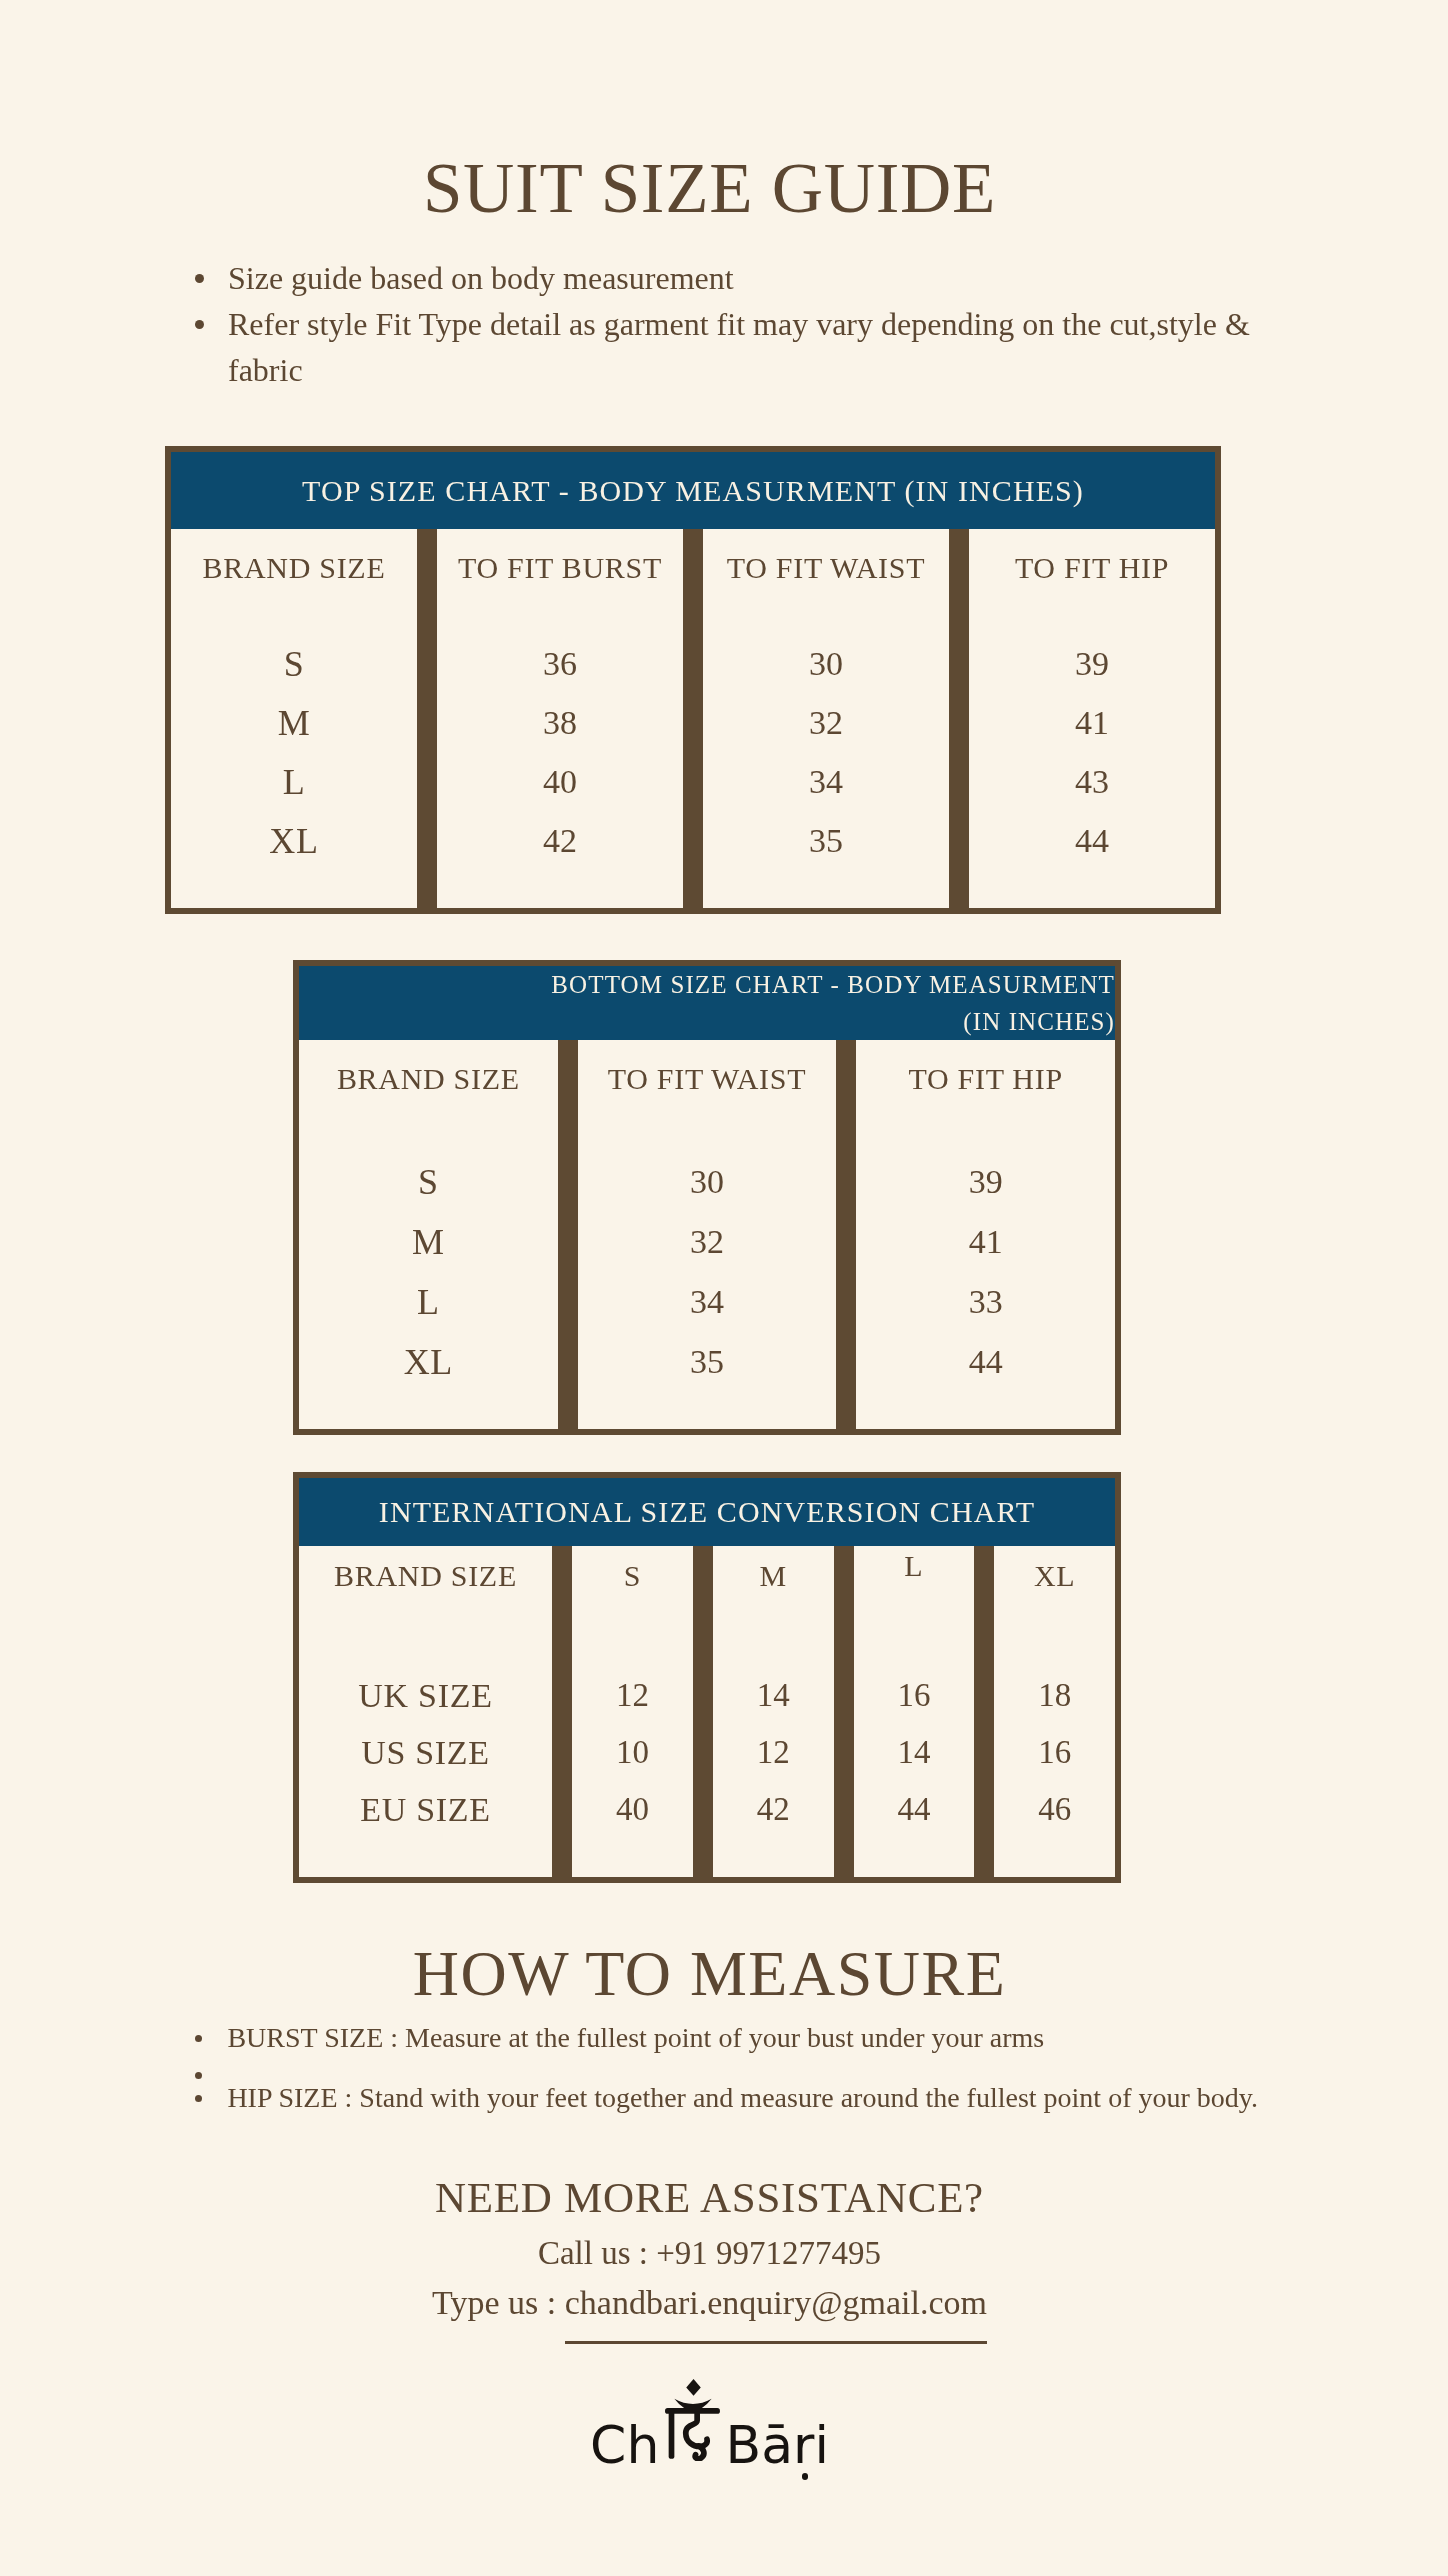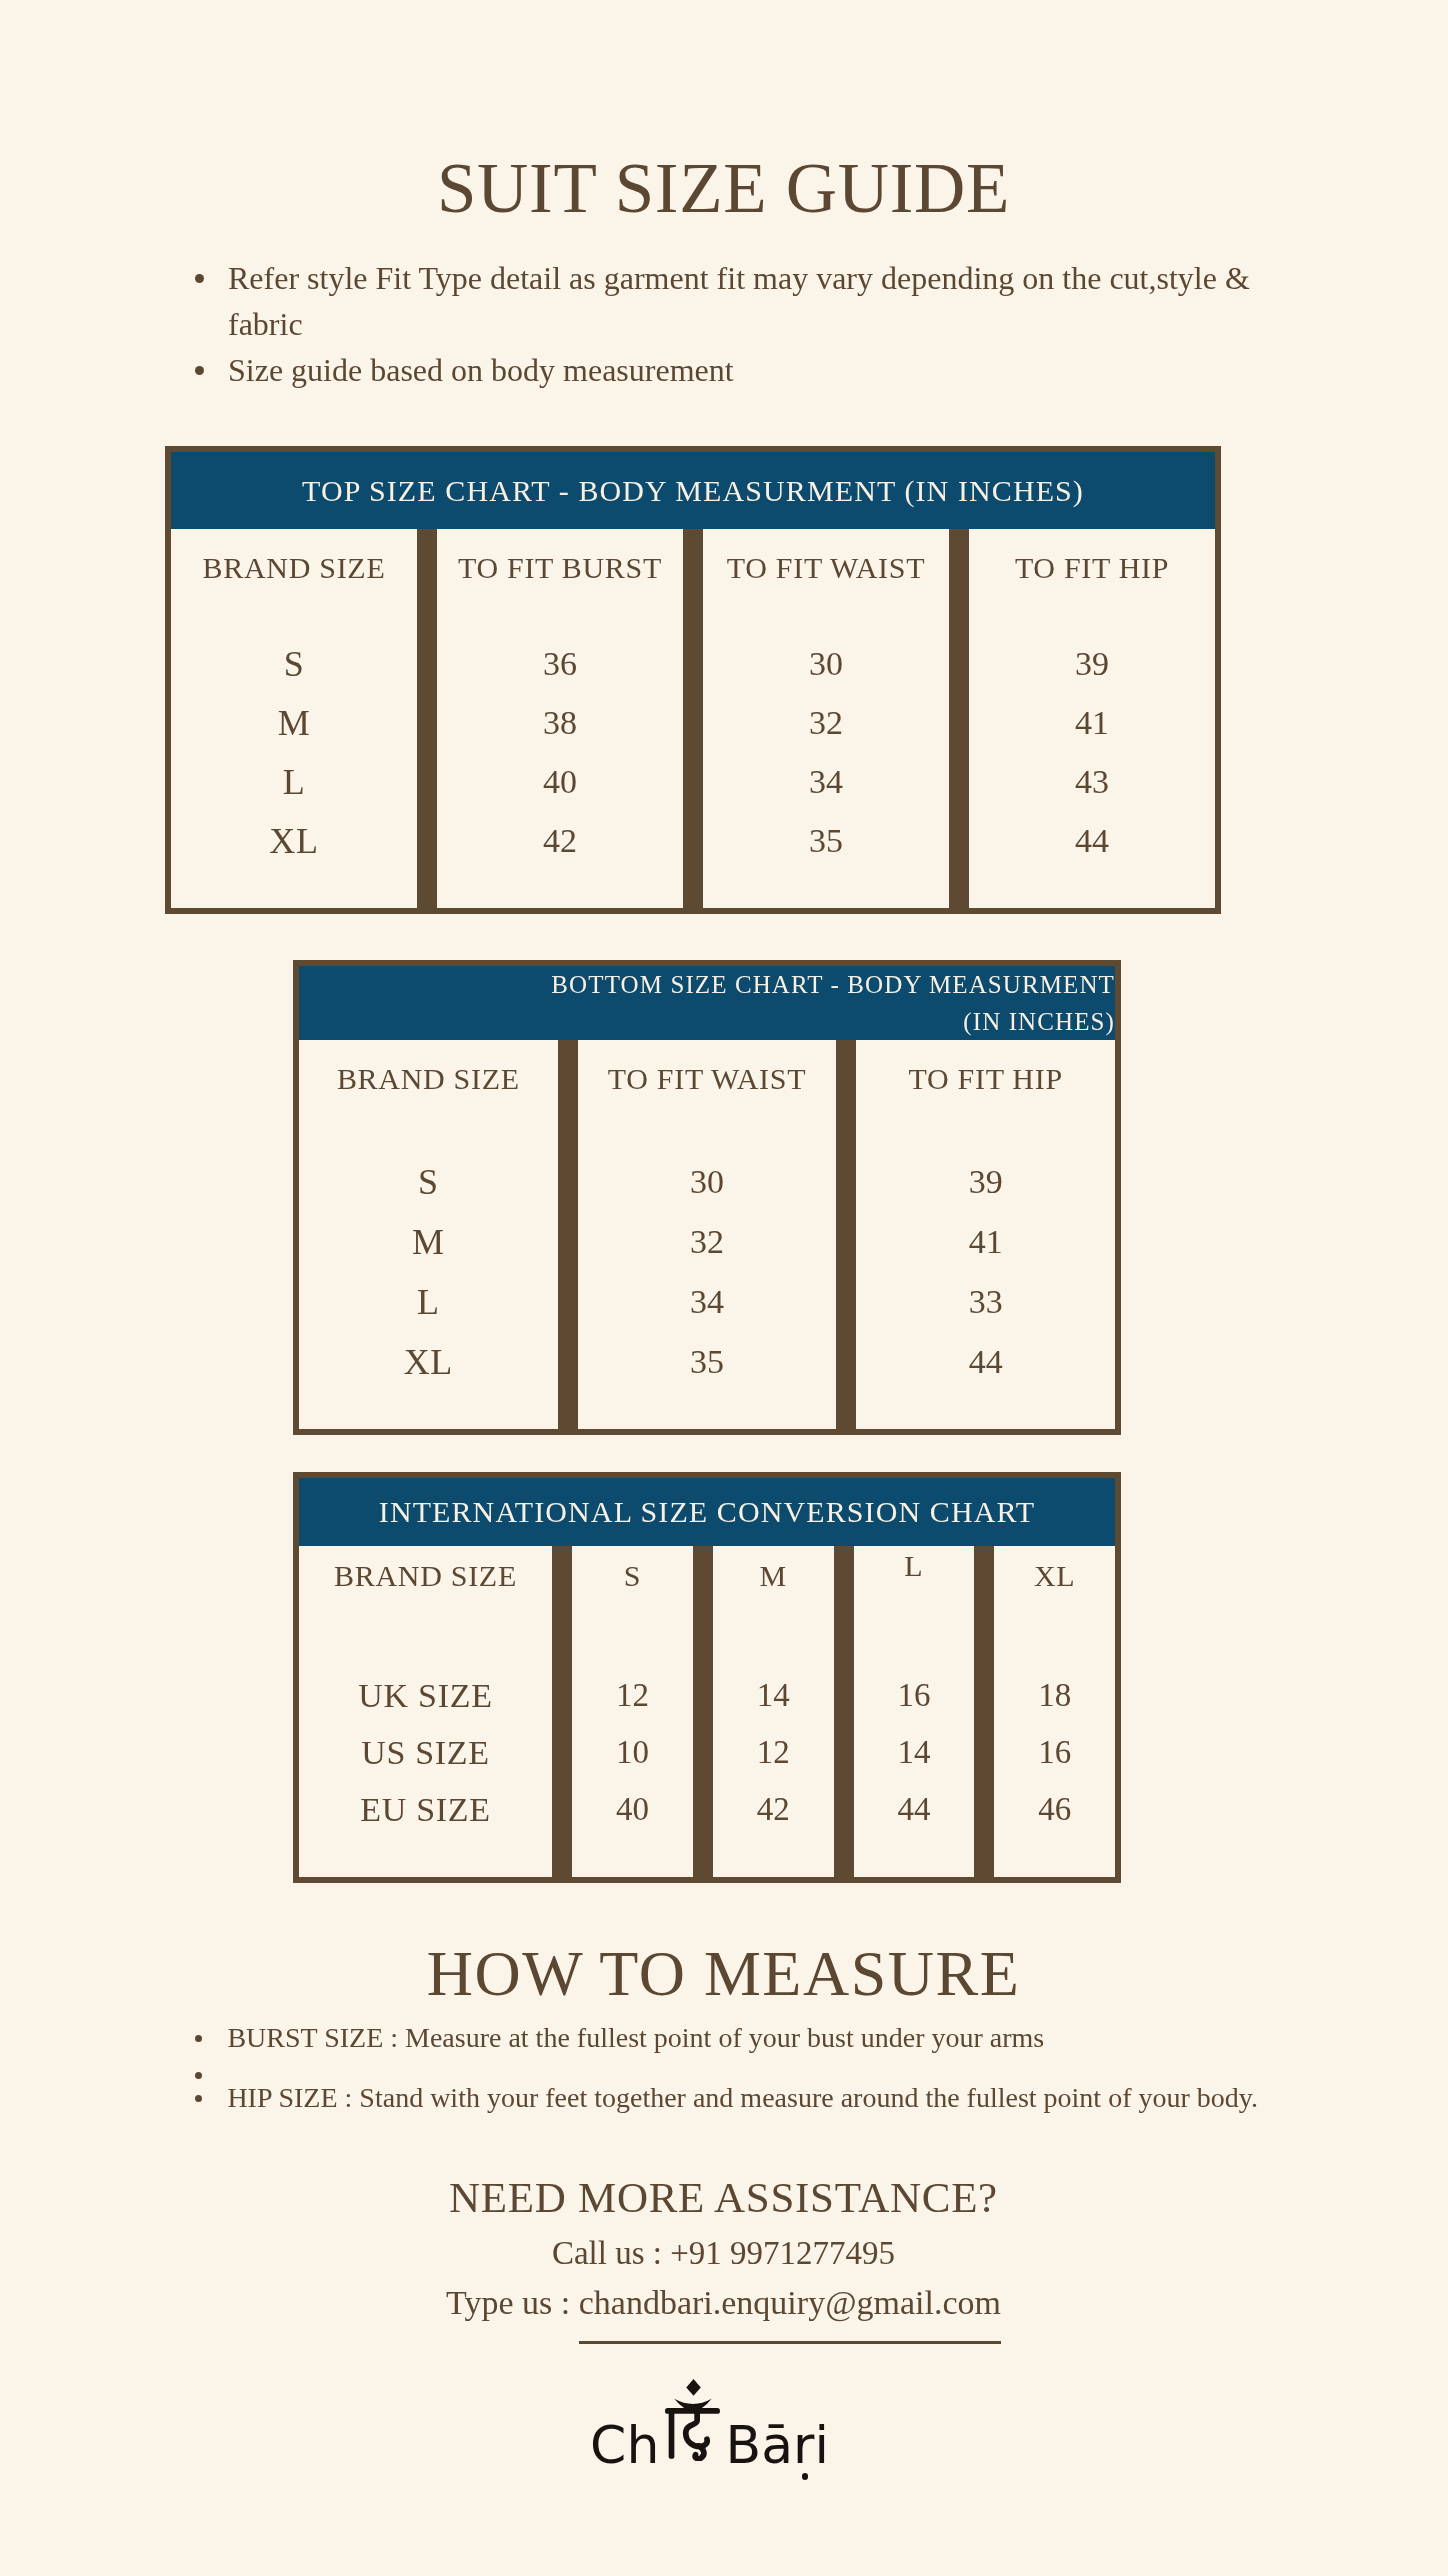--- a/index.html
+++ b/index.html
@@ -1,19 +1,19 @@
 <!DOCTYPE html>
 <html style="font-size:12px"><head>
 <meta charset="utf-8">
 <style>
   html, body { margin:0; padding:0; width:1449px; height:2576px; background:#FAF4E9; }
   body { font-family:"Liberation Serif", "DejaVu Serif", serif; color:#5C4732; position:relative; }
 
   .abs { position:absolute; }
-  .centered { left:14px; width:1419px; text-align:center; }
+  .centered { left:0; width:1419px; text-align:center; }
 
   
   .page-title { top:153px; font-size:71px; letter-spacing:0.7px; font-weight:normal; margin:0; line-height:1; }
   .h2-title   { top:1942px; font-size:64px; letter-spacing:1.5px; font-weight:normal; margin:0; line-height:1; }
 
   
   ul.bullets { list-style:none; margin:0; padding:0; }
   ul.bullets li { display:flex; align-items:flex-start; }
   .dot { flex:0 0 auto; border-radius:50%; background:#5C4732; }
   .intro-list { left:195px; top:255px; width:1080px; font-size:32px; line-height:46px; }
@@ -71,25 +71,25 @@
   .under-dot { position:absolute; left:40%; bottom:-9px; width:6.7px; height:6.7px; background:#171310; border-radius:50%; }
 </style>
 </head>
 <body>
 
 <h1 class="abs centered page-title">SUIT SIZE GUIDE</h1>
 
 <ul class="abs bullets intro-list">
   <li>
     <span class="dot"></span>
+    <span>Size guide based on body measurement</span>
+  </li>
+  <li>
+    <span class="dot"></span>
     <span>Refer style Fit Type detail as garment fit may vary depending on the cut,style &amp; fabric</span>
-  </li>
-  <li>
-    <span class="dot"></span>
-    <span>Size guide based on body measurement</span>
   </li>
 </ul>
 
 <section class="abs size-table" id="table-top">
   <div class="bar">
     <div>TOP SIZE CHART - BODY MEASURMENT (IN INCHES)</div>
   </div>
   <div class="cols">
     <div class="col">
       <div class="head">BRAND SIZE</div>

